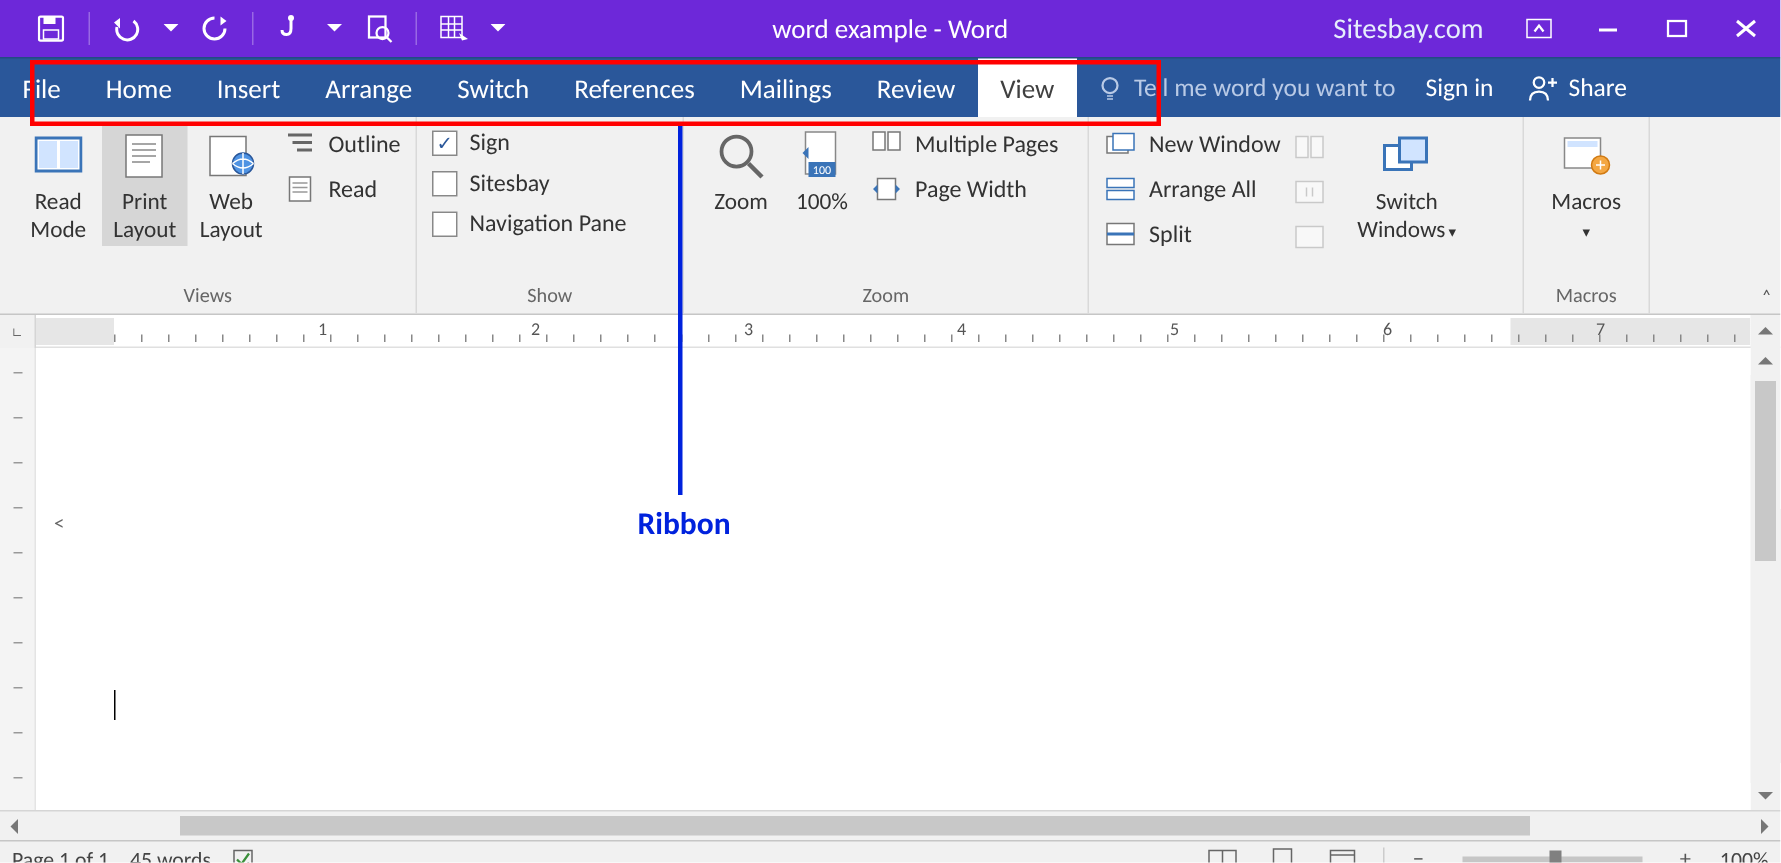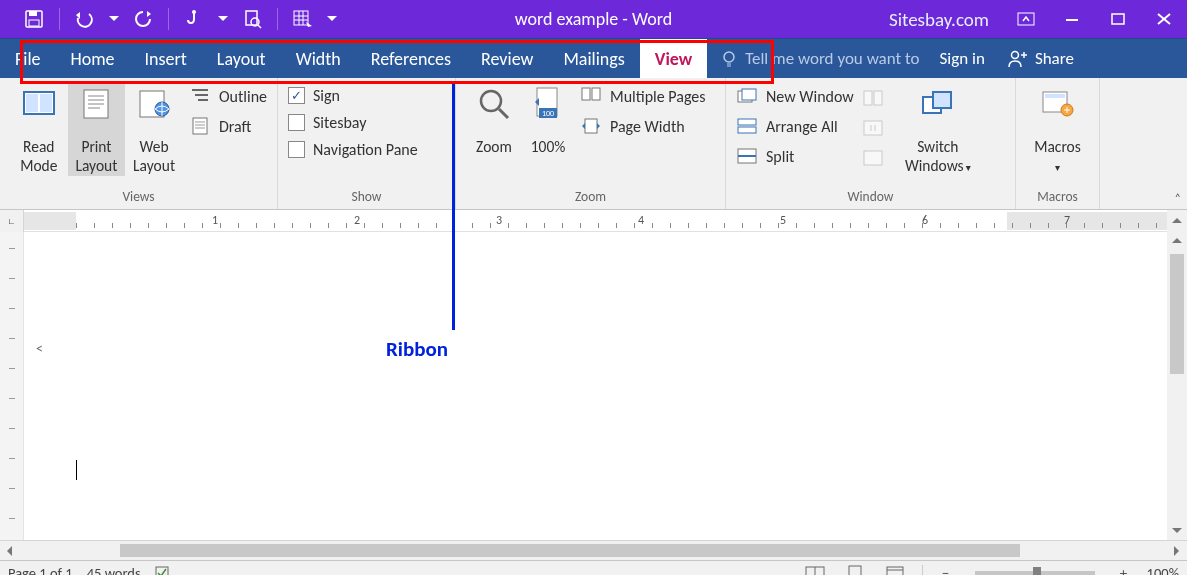--- a/index.html
+++ b/index.html
@@ -12,37 +12,37 @@
   .qat .sep { width: 1px; height: 22px; background: rgba(255,255,255,.3); margin: 0 5px; }
   .title-caption { position: absolute; left: 0; right: 0; text-align: center; pointer-events: none; font-size: 18px; }
   .title-right { margin-left: auto; display: flex; align-items: center; }
   .title-site { font-size: 19px; color: #e6eefc; padding-right: 14px; }
   .win-btn { width: 46px; height: 38px; display: flex; align-items: center; justify-content: center; }
   .win-btn svg { stroke: #fff; fill: none; }
 
   
   .tab-row { height: 40px; background: #2a579a; display: flex; align-items: stretch; color: #fff; font-size: 18px; border-top: 1px solid rgba(0,0,0,.15); }
   .tab-row .tab { padding: 0 15px; display: flex; align-items: center; }
-  .tab-row .tab.active { background: #fff; color: #be185d; font-weight: bold; }
+  .tab-row .tab.active { background: #fff; color: #404040; }
   .tab-row .tellme { display: flex; align-items: center; gap: 8px; padding: 0 8px 0 14px; color: #b9cae6; font-size: 17px; }
   .tab-row .tellme svg { stroke: #b9cae6; }
   .tab-row .signin { padding: 0 12px; display: flex; align-items: center; color: #fff; font-size: 17px; }
   .tab-row .share  { padding: 0 16px 0 10px; display: flex; align-items: center; gap: 8px; color: #fff; font-size: 17px; }
 
   .red-highlight { position: absolute; border: 3px solid #ff0000; pointer-events: none; z-index: 30; }
 
   
   .ribbon { height: 132px; background: #f1f1f1; border-bottom: 1px solid #c6c6c6; display: flex; }
   .grp { display: flex; flex-direction: column; border-right: 1px solid #d9d9d9; }
   .grp-body { flex: 1; display: flex; align-items: flex-start; padding: 6px 10px 2px 10px; }
   .grp-label { text-align: center; font-size: 13.5px; color: #666; padding-bottom: 4px; position: relative; }
 
   .big-btn { display: flex; flex-direction: column; align-items: center; justify-content: flex-start; width: 62px; padding-top: 2px; font-size: 15.5px; color: #333; text-align: center; line-height: 1.2; }
   .big-btn.selected { background: #d6d6d6; }
-  .big-btn .iconbox { width: 36px; height: 36px; margin-bottom: 16px; display:flex; align-items:center; justify-content:center; }
+  .big-btn .iconbox { width: 36px; height: 36px; margin-bottom: 4px; display:flex; align-items:center; justify-content:center; }
   .big-btn .stack { min-height: 38px; }
 
   .chk-col { display: flex; flex-direction: column; gap: 8px; padding-top: 2px; }
   .chk-row { display: flex; align-items: center; gap: 8px; font-size: 16px; color: #333; }
   .chk-box { width: 17px; height: 17px; border: 1px solid #888; background: #fff; display: flex; align-items: center; justify-content: center; color: #2a579a; font-size: 13px; }
 
   .med-row { display: flex; align-items: center; gap: 8px; font-size: 16px; color: #333; padding: 2px 0; }
   .med-col { display: flex; flex-direction: column; gap: 6px; }
   .iconcell { width: 22px; height: 20px; display:flex; align-items:center; justify-content:center; }
   .icon-col { display:flex; flex-direction:column; gap:10px; padding-top:4px; }
@@ -184,25 +184,25 @@
           <line x1="14" y1="2" x2="2" y2="12" stroke="#fff" stroke-width="2"></line>
         </svg>
     </div>
   </div>
 </div>
 
 <div class="tab-row">
   <div class="tab">File</div>
   <div class="tab">Home</div>
   <div class="tab">Insert</div>
-  <div class="tab">Layout</div>
-  <div class="tab">Width</div>
+  <div class="tab">Arrange</div>
+  <div class="tab">Switch</div>
   <div class="tab">References</div>
+  <div class="tab">Mailings</div>
   <div class="tab">Review</div>
-  <div class="tab">Mailings</div>
   <div class="tab active">View</div>
 
   <div class="tellme">
     <svg width="16" height="18" viewBox="0 0 16 18">
         <circle cx="8" cy="7" r="5" fill="none" stroke="#b9cae6" stroke-width="1.5"></circle>
         <line x1="6" y1="14" x2="10" y2="14" stroke="#b9cae6"></line>
         <line x1="6" y1="16" x2="10" y2="16" stroke="#b9cae6"></line>
       </svg>
     <span>Tell me word you want to</span>
   </div>
@@ -269,21 +269,21 @@
         </div>
         <div class="med-row">
           <span class="iconcell">
             <svg width="16" height="18" viewBox="0 0 16 18">
                 <rect x="1" y="1" width="14" height="16" fill="#fff" stroke="#777"></rect>
                 <line x1="3" y1="5" x2="13" y2="5" stroke="#999"></line>
                 <line x1="3" y1="8" x2="13" y2="8" stroke="#999"></line>
                 <line x1="3" y1="11" x2="13" y2="11" stroke="#999"></line>
               </svg>
           </span>
-          <span>Draft</span>
+          <span>Read</span>
         </div>
       </div>
     </div>
     <div class="grp-label">Views</div>
   </div>
 
   <div class="grp" style="width:178px">
     <div class="grp-body">
       <div class="chk-col">
         <label class="chk-row">
@@ -402,21 +402,20 @@
       <div class="big-btn" style="width:88px; margin-left:10px">
         <div class="iconbox">
           <svg width="34" height="28" viewBox="0 0 34 28">
               <rect x="2" y="7" width="18" height="16" fill="#fff" stroke="#3a74b8" stroke-width="2"></rect>
               <rect x="12" y="2" width="18" height="16" fill="#d1e4ff" stroke="#3a74b8" stroke-width="2"></rect>
             </svg>
         </div>
         <div class="stack"><span>Switch Windows</span><span style="font-size:10px; display:inline-block; margin-left:2px">▾</span></div>
       </div>
     </div>
-    <div class="grp-label">Window</div>
   </div>
 
   <div class="grp" style="width:84px">
     <div class="grp-body">
       <div class="big-btn" style="width:70px">
         <div class="iconbox">
           <svg width="34" height="28" viewBox="0 0 34 28">
               <rect x="2" y="2" width="24" height="20" fill="#fff" stroke="#888"></rect>
               <rect x="4" y="4" width="20" height="4" fill="#d1e4ff"></rect>
               <circle cx="26" cy="20" r="6" fill="#f4a742" stroke="#d17a12"></circle>
@@ -598,13 +597,13 @@
   <span style="width:1px;height:16px;background:#ccc"></span>
   <div class="zmbtn">−</div>
   <div class="zoom-slider">
       <div class="knob"></div>
     </div>
   <div class="zmbtn">+</div>
   <span>100%</span>
 </div>
 
 <div class="anno-line" style="left:452px; top:84px; height:246px;"></div>
-<div class="anno-label" style="left:386px; top:336px;">Ribbon</div>
+<div class="anno-label" style="left:425px; top:336px;">Ribbon</div>
 
 </body></html>

